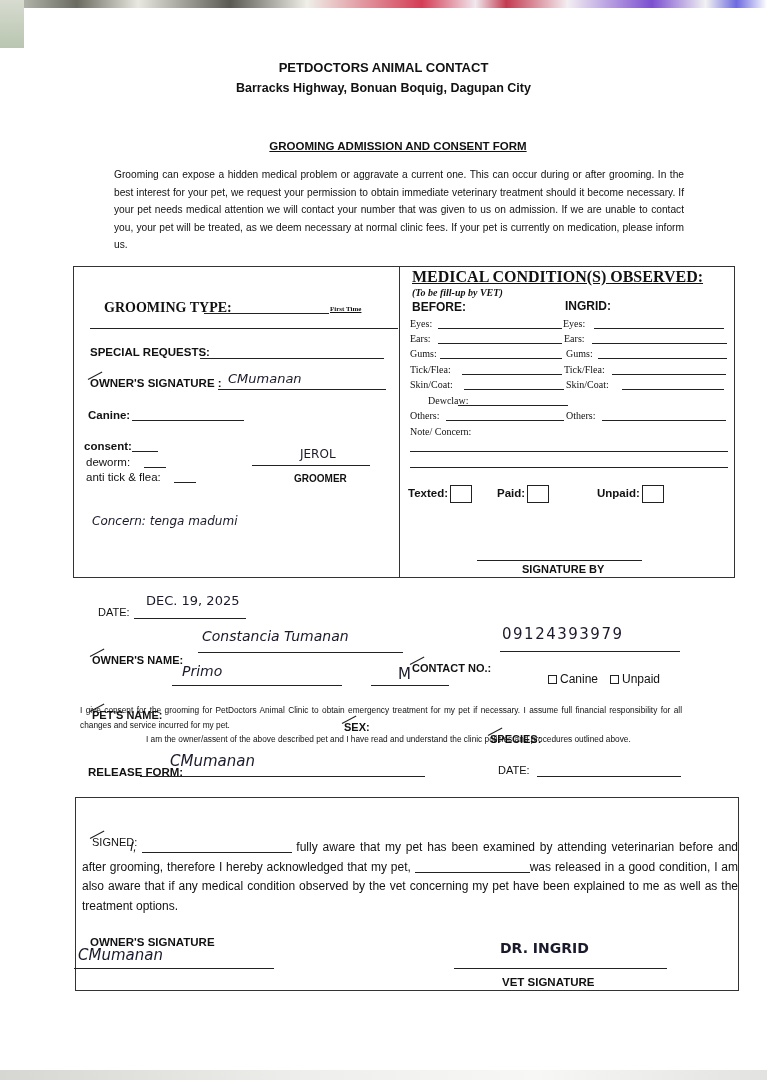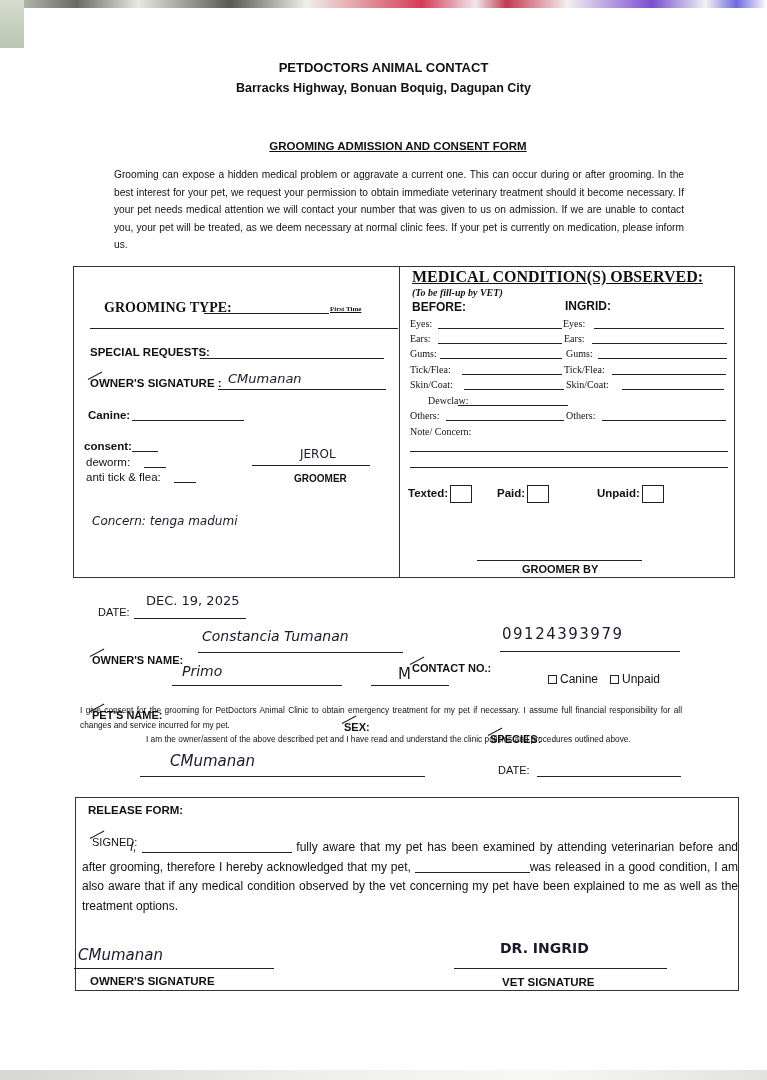--- a/index.html
+++ b/index.html
@@ -126,21 +126,21 @@
   <span>Texted:</span><span class="cb"></span>
 </div>
 <div class="abs lbl" style="left:497px; top:485px;">
   <span>Paid:</span><span class="cb"></span>
 </div>
 <div class="abs lbl" style="left:569px; top:485px;margin-left:28px;">
   <span>Unpaid:</span><span class="cb"></span>
 </div>
 
 <div class="abs" style="left:477px; top:560px; width:165px; border-bottom:1.3px solid #222;"></div>
-<div class="abs lbl" style="left:522px; top:563px; font-size:11px;">GROOMER BY</div>
+<div class="abs lbl" style="left:522px; top:563px; font-size:11px;">SIGNATURE BY</div>
 
 <div class="abs" style="left:98px; top:606px; font-size:11px;">DATE:</div>
 <div class="abs line" style="left:134px; top:618px; width:112px;"></div>
 <div class="abs hand" style="left:146px; top:593px; font-size:13px; font-style:normal;">DEC. 19, 2025</div>
 
 <div class="abs lbl strike" style="left:92px; top:642px; font-size:11px;">OWNER'S NAME:</div>
 <div class="abs line" style="left:198px; top:652px; width:205px;"></div>
 <div class="abs hand" style="left:202px; top:628px; font-size:14px;">Constancia Tumanan</div>
 
 <div class="abs lbl strike" style="left:412px; top:638px; font-size:11px;">CONTACT NO.:</div>
@@ -168,29 +168,29 @@
   <div style="text-indent:66px; text-align:left;">I am the owner/assent of the above described pet and I have read and understand the clinic policies and procedures outlined above.</div>
 </div>
 
 <div class="abs lbl strike" style="left:92px; top:764px; font-size:11px; font-weight:normal;">SIGNED:</div>
 <div class="abs line" style="left:140px; top:776px; width:285px;"></div>
 <div class="abs hand" style="left:170px; top:752px; font-size:15px;">CMumanan</div>
 <div class="abs" style="left:498px; top:764px; font-size:11px;">DATE:</div>
 <div class="abs line" style="left:537px; top:776px; width:144px;"></div>
 
 <div class="abs box2"></div>
-<div class="abs lbl" style="left:88px; top:804px; font-size:11.5px;">RELEASE FORM:</div>
+<div class="abs lbl" style="left:88px; top:766px; font-size:11.5px;">RELEASE FORM:</div>
 <div class="abs release-text">
   <span style="display:inline-block; width:48px;"></span><span style="font-style:italic;">I,</span>
   <span class="line" style="width:150px; vertical-align:-2px;"></span>
   <span>fully aware that my pet has been examined by attending veterinarian before and after grooming, therefore I hereby acknowledged that my pet,</span>
   <span class="line" style="width:115px; vertical-align:-2px;"></span><span>was released in a good condition, I am also aware that if any medical condition observed by the vet concerning my pet have been explained to me as well as the treatment options.</span>
 </div>
 
 <div class="abs hand" style="left:78px; top:946px; font-size:15px;">CMumanan</div>
 <div class="abs line" style="left:74px; top:968px; width:200px;"></div>
-<div class="abs lbl" style="left:90px; top:975px; font-size:11.5px;">OWNER'S SIGNATURE</div>
+<div class="abs lbl" style="left:90px; top:936px; font-size:11.5px;">OWNER'S SIGNATURE</div>
 
 <div class="abs hand" style="left:500px; top:940px; font-size:14px; font-style:normal;font-weight:bold;">DR. INGRID</div>
 <div class="abs line" style="left:454px; top:968px; width:213px;"></div>
 <div class="abs lbl" style="left:502px; top:976px; font-size:11.5px;">VET SIGNATURE</div>
 
 <div class="abs bottomshadow"></div>
 
 </body></html>

